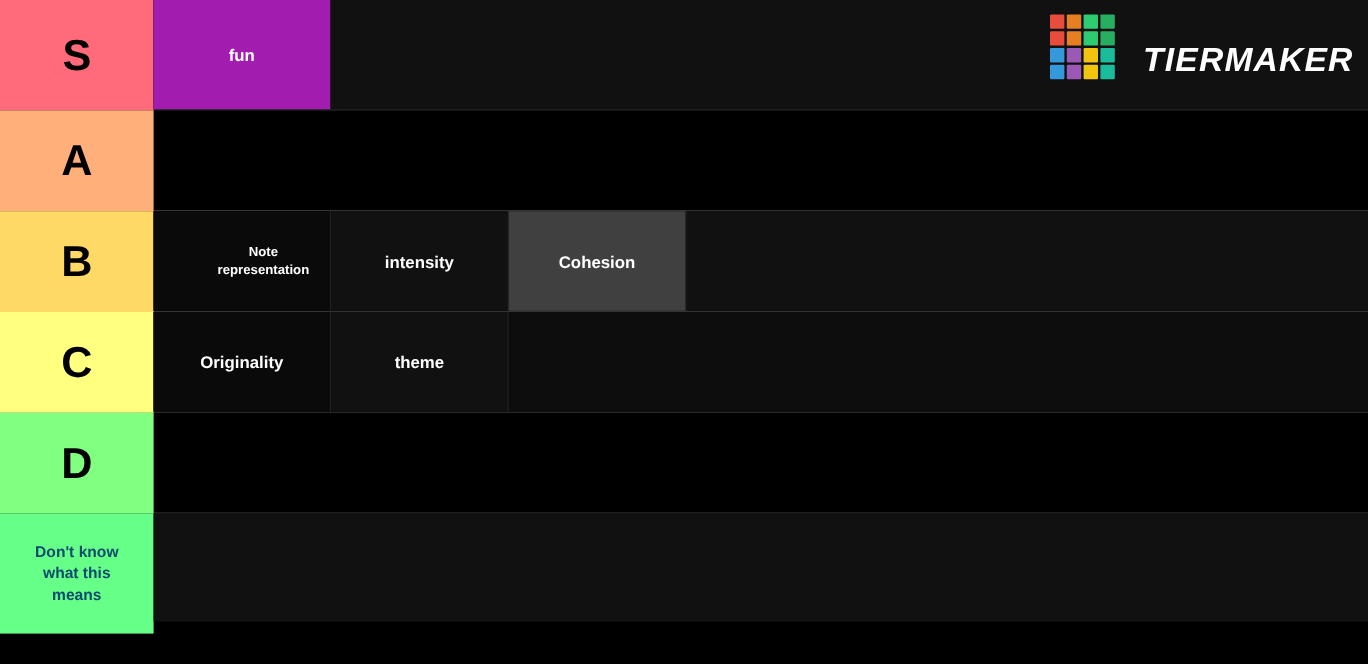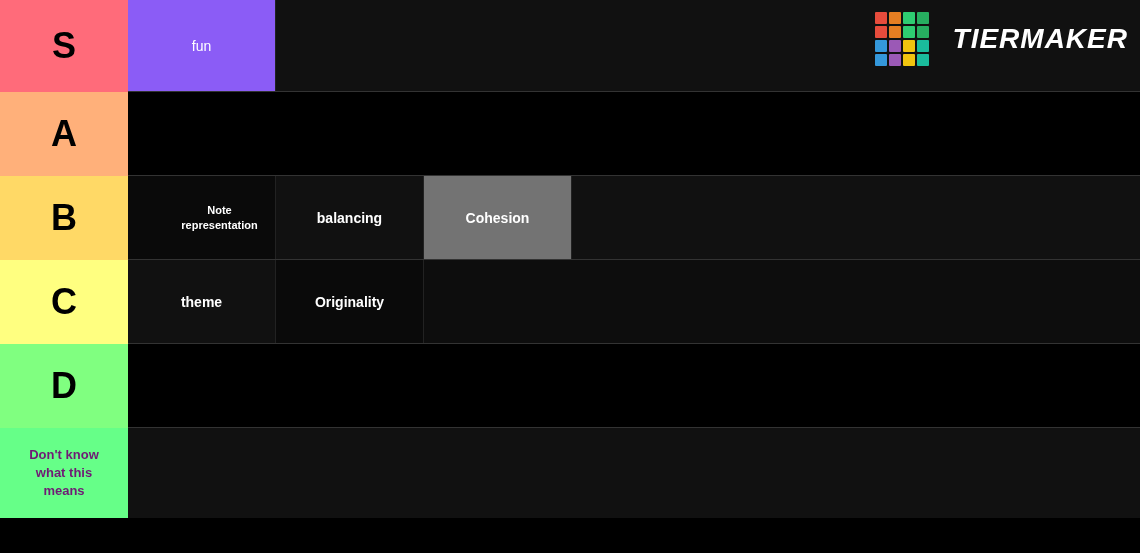--- a/index.html
+++ b/index.html
@@ -57,28 +57,28 @@
     .tier-s { background: #ff6b7a; height: 92px; }
     
     .tier-a { background: #ffb07a; height: 84px; }
     
     .tier-b { background: #ffd966; height: 84px; }
     
     .tier-c { background: #ffff80; height: 84px; }
     
     .tier-d { background: #80ff80; height: 84px; }
     
-    .tier-dk { background: #66ff88; height: 90px; font-size: 14px; font-weight: bold; color: #701a75; }
+    .tier-dk { background: #66ff88; height: 100px; font-size: 14px; font-weight: bold; color: #0c4a6e; }
 
     .header-logo {
       position: absolute;
       top: 10px;
       right: 10px;
       display: flex;
-      align-items: center;
+      align-items: flex-end;
       gap: 24px;
     }
     .logo-grid {
       display: grid;
       grid-template-columns: repeat(4, 12px);
       grid-template-rows: repeat(4, 12px);
       gap: 2px;
     }
     .logo-cell {
       width: 12px;
@@ -139,21 +139,21 @@
     <div class="logo-text" style="font-family: &quot;Arial Black&quot;, Arial, sans-serif; font-size: 28px; font-weight: 900; color: rgb(255, 255, 255); font-style: italic;">TiERMAKER</div>
   </div>
 
   <div class="tier-table">
 
     <div class="tier-row" style="height:92px;">
       <div class="tier-label tier-s">
         <span>S</span>
       </div>
       <div class="tier-items">
-        <div class="tier-item fun-item" style="font-weight:normal; background:#8b5cf6;">
+        <div class="tier-item fun-item" style="font-weight:bold; background:#a21caf;">
           <span>fun</span>
         </div>
         <div style="flex:1; background:#111;"></div>
       </div>
     </div>
 
     <div class="tier-row" style="height:84px;">
       <div class="tier-label tier-a">
         <span>A</span>
       </div>
@@ -162,39 +162,39 @@
     <div class="tier-row" style="height:84px;">
       <div class="tier-label tier-b">
         <span>B</span>
       </div>
       <div class="tier-items">
         <div class="tier-item">
           <span class="note-rep" style="white-space:pre-line;margin-left:36px;">Note
 representation</span>
         </div>
         <div class="tier-item" style="font-weight:bold; background:#111;">
-          <span>balancing</span>
-        </div>
-        <div class="tier-item cohesion-item" style="background:#737373;">
+          <span>intensity</span>
+        </div>
+        <div class="tier-item cohesion-item" style="background:#404040;">
           <span>Cohesion</span>
         </div>
         <div style="flex:1; background:#111;"></div>
       </div>
     </div>
 
     <div class="tier-row" style="height:84px;">
       <div class="tier-label tier-c">
         <span>C</span>
       </div>
       <div class="tier-items">
+        <div class="tier-item">
+          <span>Originality</span>
+        </div>
         <div class="tier-item" style="font-weight:bold; background:#111;">
           <span>theme</span>
-        </div>
-        <div class="tier-item">
-          <span>Originality</span>
         </div>
         <div style="flex:1; background:#0d0d0d;"></div>
       </div>
     </div>
 
     <div class="tier-row" style="height:84px;">
       <div class="tier-label tier-d">
         <span>D</span>
       </div>
     </div>

